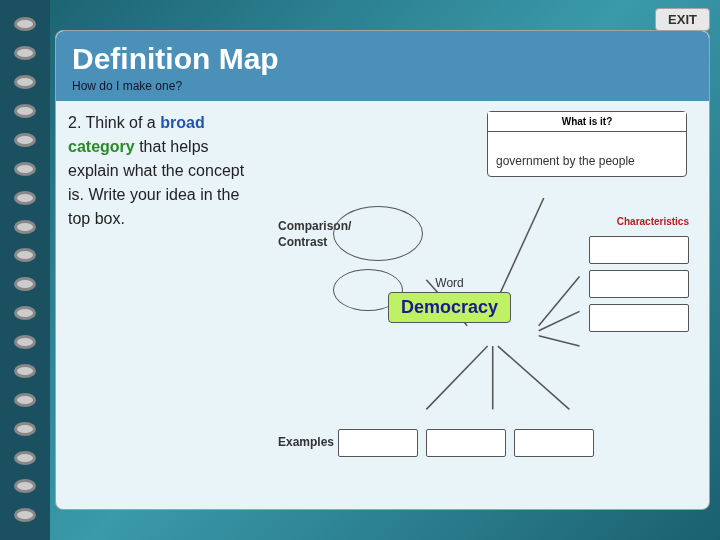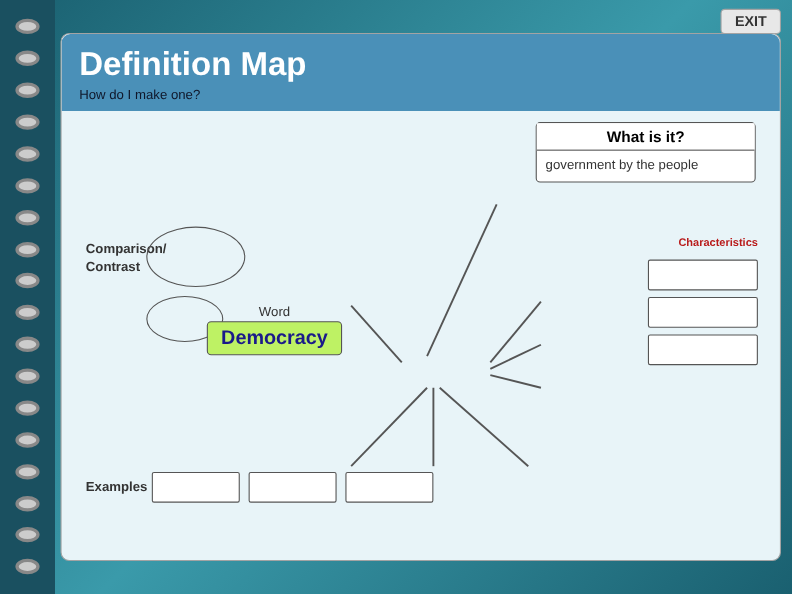--- a/index.html
+++ b/index.html
@@ -130,29 +130,30 @@
       right: 10px;
       width: 200px;
       border: 1.5px solid #555;
       background: #fff;
       border-radius: 4px;
     }
     .what-is-it-label {
       background: #fff;
       text-align: center;
       font-weight: bold;
-      font-size: 14px;
+      font-size: 10px;
       padding: 4px;
       border-bottom: 1.5px solid #555;
     }
     .what-is-it-content {
       padding: 6px 8px;
       font-size: 12px;
       color: #333;
       min-height: 28px;
+      margin-top: 16px;
     }
 
     
     .comparison-label {
       position: absolute;
       top: 108px;
       left: 10px;
       font-size: 12px;
       text-align: left;
       color: #333;
@@ -321,20 +322,23 @@
 <div class="exit-btn">EXIT</div>
 
 <div class="main-card">
   <div class="card-header">
     <div class="card-title">Definition Map</div>
     <div class="card-subtitle">How do I make one?</div>
   </div>
 
   <div class="card-body">
 
+    <div class="instruction-text">
+      <span class="num">2. </span>Think of a <span class="broad">broad</span> <span class="category">category</span>  that helps explain what the concept is.  Write your idea in the top box.
+    </div>
 
     <div class="diagram-area">
 
       <svg class="lines-svg" viewBox="0 0 420 320">
 
         <line x1="270" y1="65" x2="215" y2="185" stroke="#555" stroke-width="1.5"></line>
 
         <line x1="155" y1="145" x2="195" y2="190" stroke="#555" stroke-width="1.5"></line>
 
         <line x1="265" y1="190" x2="305" y2="142" stroke="#555" stroke-width="1.5"></line>

